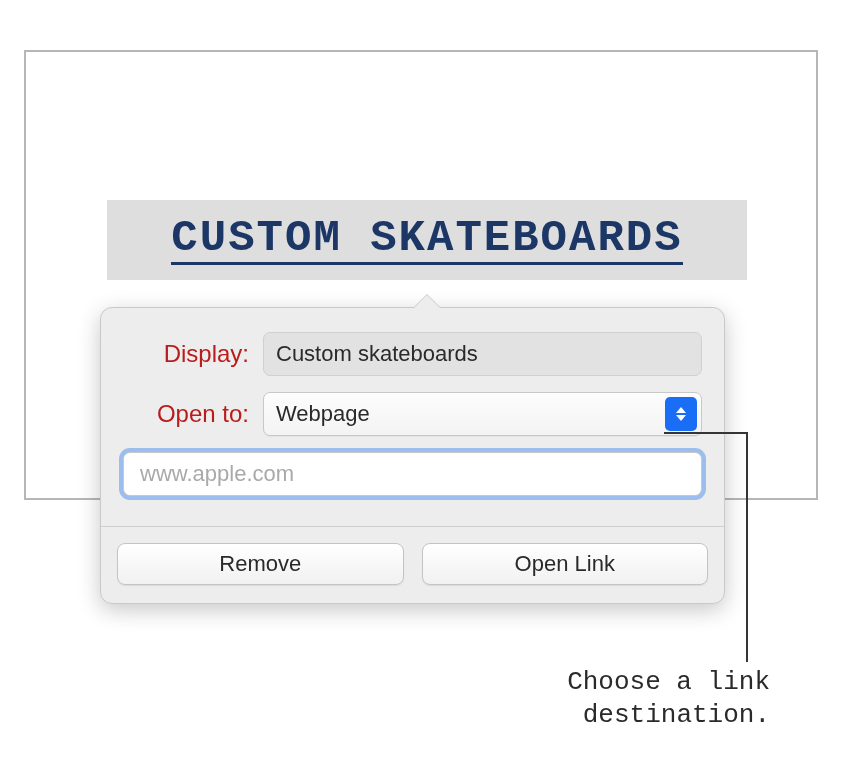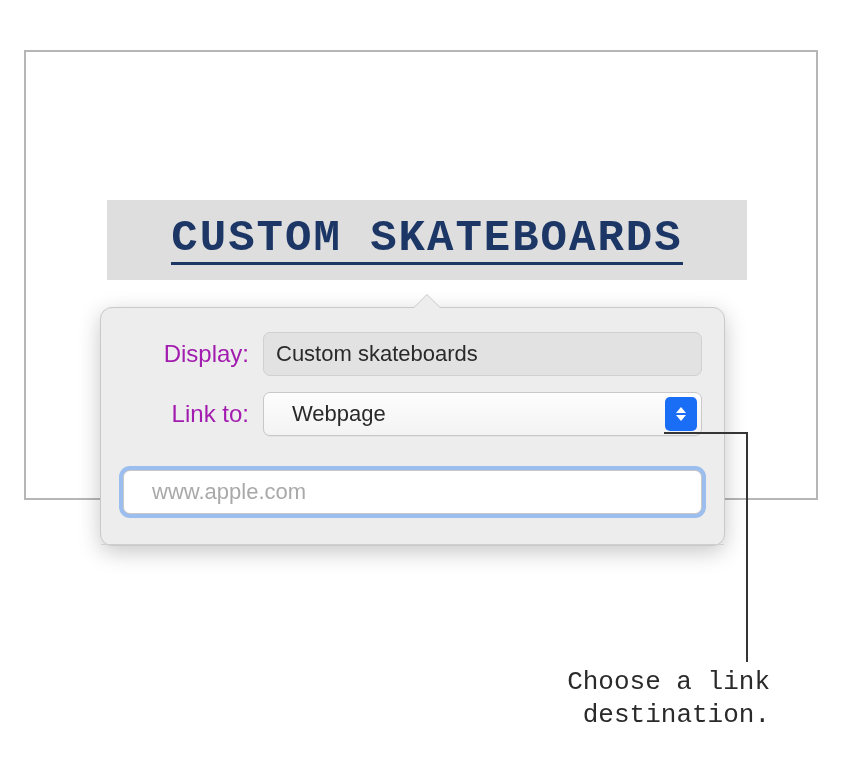--- a/index.html
+++ b/index.html
@@ -77,21 +77,21 @@
   .row {
     display: flex;
     align-items: center;
     margin-bottom: 16px;
   }
   .row-label {
     width: 140px;
     text-align: right;
     padding-right: 14px;
     font-size: 24px;
-    color: #a21caf;
+    color: #b91c1c;
   }
   .field, .select, .input {
     flex: 1;
     height: 44px;
     font-size: 22px;
     border-radius: 7px;
   }
   .field {
     background: #e2e2e2;
     border: 1px solid #d0d0d0;
@@ -99,21 +99,21 @@
     align-items: center;
     padding: 0 12px;
     color: #2a2a2a;
   }
   .select {
     position: relative;
     background: linear-gradient(#fdfdfd,#f3f3f3);
     border: 1px solid #c8c8c8;
     display: flex;
     align-items: center;
-    padding: 0 28px;
+    padding: 0 12px;
     color: #2a2a2a;
     box-shadow: 0 1px 0 rgba(0,0,0,0.04);
   }
   .select-stepper {
     position: absolute;
     right: 4px;
     top: 4px;
     bottom: 4px;
     width: 32px;
     background: #1a6ef6;
@@ -132,25 +132,24 @@
   .select-stepper .tri-up { border-bottom: 6px solid #fff; }
   .select-stepper .tri-down { border-top: 6px solid #fff; }
   .input-wrap {
     flex: 1;
     position: relative;
   }
   .input {
     width: 100%;
     background: #fff;
     border: 1px solid #c8c8c8;
-    padding: 0 28px;
+    padding: 0 16px;
     color: #737373;
     outline: none;
     box-shadow: 0 0 0 4px rgba(88,151,238,0.55);
-    margin-top: 18px;
   }
   .input::placeholder { color: #a9a9a9; }
   .popover-divider {
     height: 1px;
     background: #cfcfcf;
     margin-top: 10px;
   }
   .popover-actions {
     display: flex;
     gap: 18px;
@@ -208,34 +207,38 @@
 
   <div class="popover">
     <div class="popover-body">
       <div class="row">
         <div class="row-label">Display:</div>
         <div class="field">
           <span>Custom skateboards</span>
         </div>
       </div>
       <div class="row">
-        <div class="row-label">Link to:</div>
+        <div class="row-label">Open to:</div>
         <div class="select">
           <span>Webpage</span>
           <div class="select-stepper">
             <div class="tri-up"></div>
             <div class="tri-down"></div>
           </div>
         </div>
       </div>
       <div class="row">
         <div class="input-wrap">
           <input class="input" type="text" placeholder="www.apple.com" style="">
         </div>
       </div>
     </div>
     <div class="popover-divider"></div>
+    <div class="popover-actions">
+      <button class="btn">Remove</button>
+      <button class="btn">Open Link</button>
+    </div>
   </div>
 
   <div class="callout-line-h"></div>
   <div class="callout-line-v"></div>
   <div class="callout-text">Choose a link destination.</div>
 </div>
 
 </body></html>

